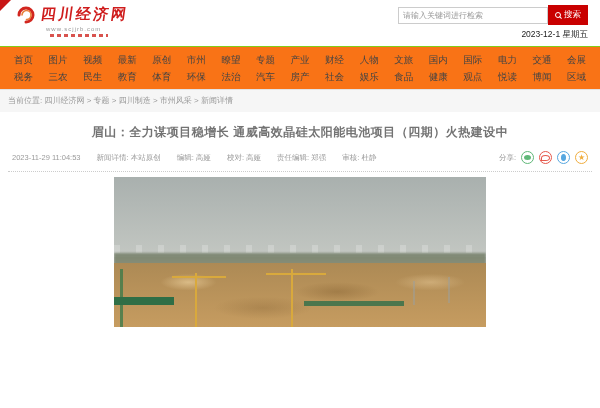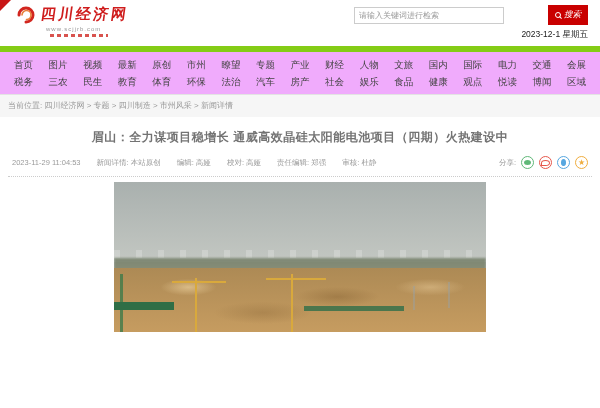--- a/index.html
+++ b/index.html
@@ -13,37 +13,37 @@
   
   .header { height:46px; padding:5px 12px 0 16px; position:relative; }
   .logo { float:left; }
   .logo-row { display:flex; align-items:flex-end; gap:3px; }
   .logo-name { color:#cf1d1d; font-weight:bold; font-size:15px; letter-spacing:2.5px;
                transform:skewX(-8deg); font-family:"Liberation Serif", serif; }
   .logo-url { font-size:6px; color:#9a9a9a; letter-spacing:1px; margin:2px 0 0 30px; }
   .logo-tagline { width:58px; height:3px; margin:2px 0 0 34px;
                   background:repeating-linear-gradient(90deg,#d8534e 0 4px,transparent 4px 7px); }
   .hdr-right { float:right; text-align:right; }
-  .search-row { display:flex; align-items:center; justify-content:space-between;gap:44px; }
+  .search-row { display:flex; align-items:center; justify-content:space-between; }
   .search-input { width:150px; height:17px; border:1px solid #ccc; font-size:8px; padding:0 4px; color:#333; outline:none; }
   .search-input::placeholder { color:#999; }
   .search-btn { height:17px; background:#c90000; color:#fff; border:none; font-size:8.5px;
-                padding:10px 7px; display:inline-flex; align-items:center; gap:3px; cursor:pointer;font-style:italic; }
+                padding:10px 7px; display:inline-flex; align-items:center; gap:3px; cursor:pointer; }
   .mag { width:6px; height:6px; border:1px solid #fff; border-radius:50%; position:relative; display:inline-block; }
   .mag::after { content:""; position:absolute; width:3px; height:1px; background:#fff;
                 bottom:-1px; right:-2px; transform:rotate(45deg); }
   .hdr-date { font-size:8.5px; color:#222; margin-top:4px; }
   .hdr-phones { font-size:8.5px; color:#444; margin-top:3px; }
   .hdr-phones .lbl { color:#555; }
   .hdr-phones .num { color:#222; }
   .hdr-phones .gap { display:inline-block; width:14px; }
 
   
-  .nav { clear:both; border-top:6px solid #84cc16; border-bottom:1px solid #e3e3e3;
-         background:#f0abfc; padding:4px 14px; }
+  .nav { clear:both; border-top:1px solid #84cc16; border-bottom:1px solid #e3e3e3;
+         background:#f97316; padding:4px 14px; }
   .nav-row { display:flex; justify-content:space-between; line-height:17px; }
   .nav-row span { font-size:9.5px; color:#444; cursor:pointer; }
 
   
   .crumbbar { background:#f6f6f6; height:22px; line-height:22px; padding:0 8px;
               font-size:8px; color:#999; }
   .crumbbar .trail { color:#999; }
 
   
   .content { padding:6px 8px 0; }

